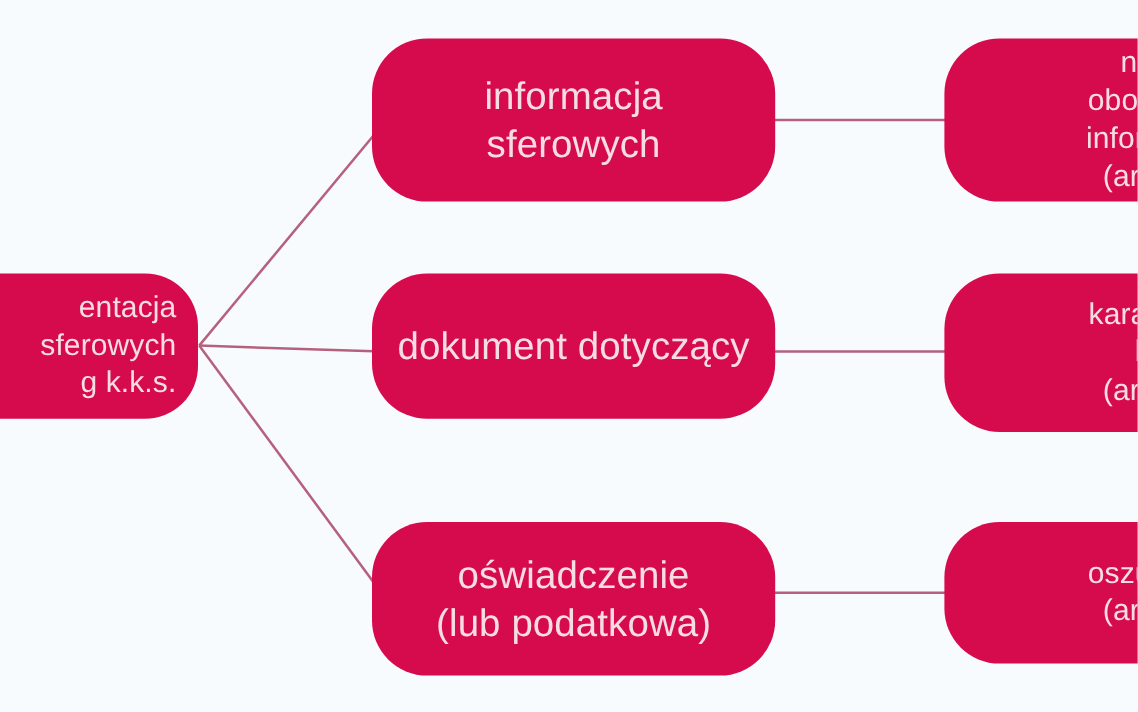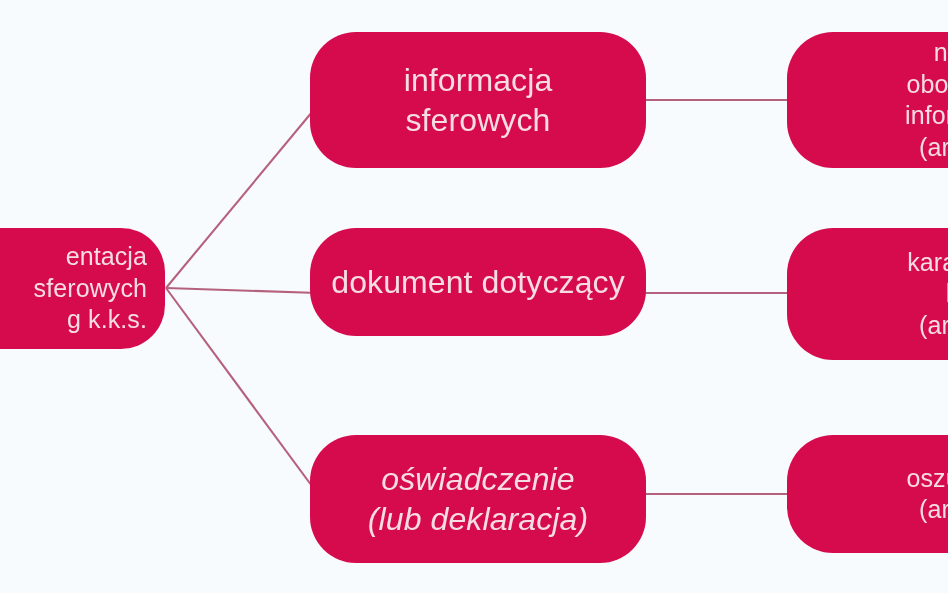--- a/index.html
+++ b/index.html
@@ -71,22 +71,22 @@
     font-size: 25px;
   }
   #node-root .tline { text-align: right; }
 
   
   .mid {
     left: 310px;
     width: 336px;
   }
   #node-mid-1 { top: 32px;  height: 136px; }
-  #node-mid-2 { top: 228px; height: 108px; }
-  #node-mid-3 { top: 435px; height: 128px; font-style: italic; }
+  #node-mid-2 { top: 228px; height: 121px; }
+  #node-mid-3 { top: 435px; height: 128px; }
 
   
   .right {
     left: 787px;
     width: 330px;
     text-align: right;
     justify-content: flex-end;
     padding-right: 0;
     font-size: 25px;
   }
@@ -128,21 +128,21 @@
 
   <div class="node mid" id="node-mid-2">
     <span class="lines">
       <span class="tline">dokument dotyczący</span>
     </span>
   </div>
 
   <div class="node mid" id="node-mid-3">
     <span class="lines">
       <span class="tline">oświadczenie</span>
-      <span class="tline">(lub deklaracja)</span>
+      <span class="tline">(lub podatkowa)</span>
     </span>
   </div>
 
   <div class="node right" id="node-right-1">
     <span class="lines">
       <span class="tline">naru</span>
       <span class="tline">obowiązk</span>
       <span class="tline">informacji</span>
       <span class="tline">(art. 80</span>
     </span>

